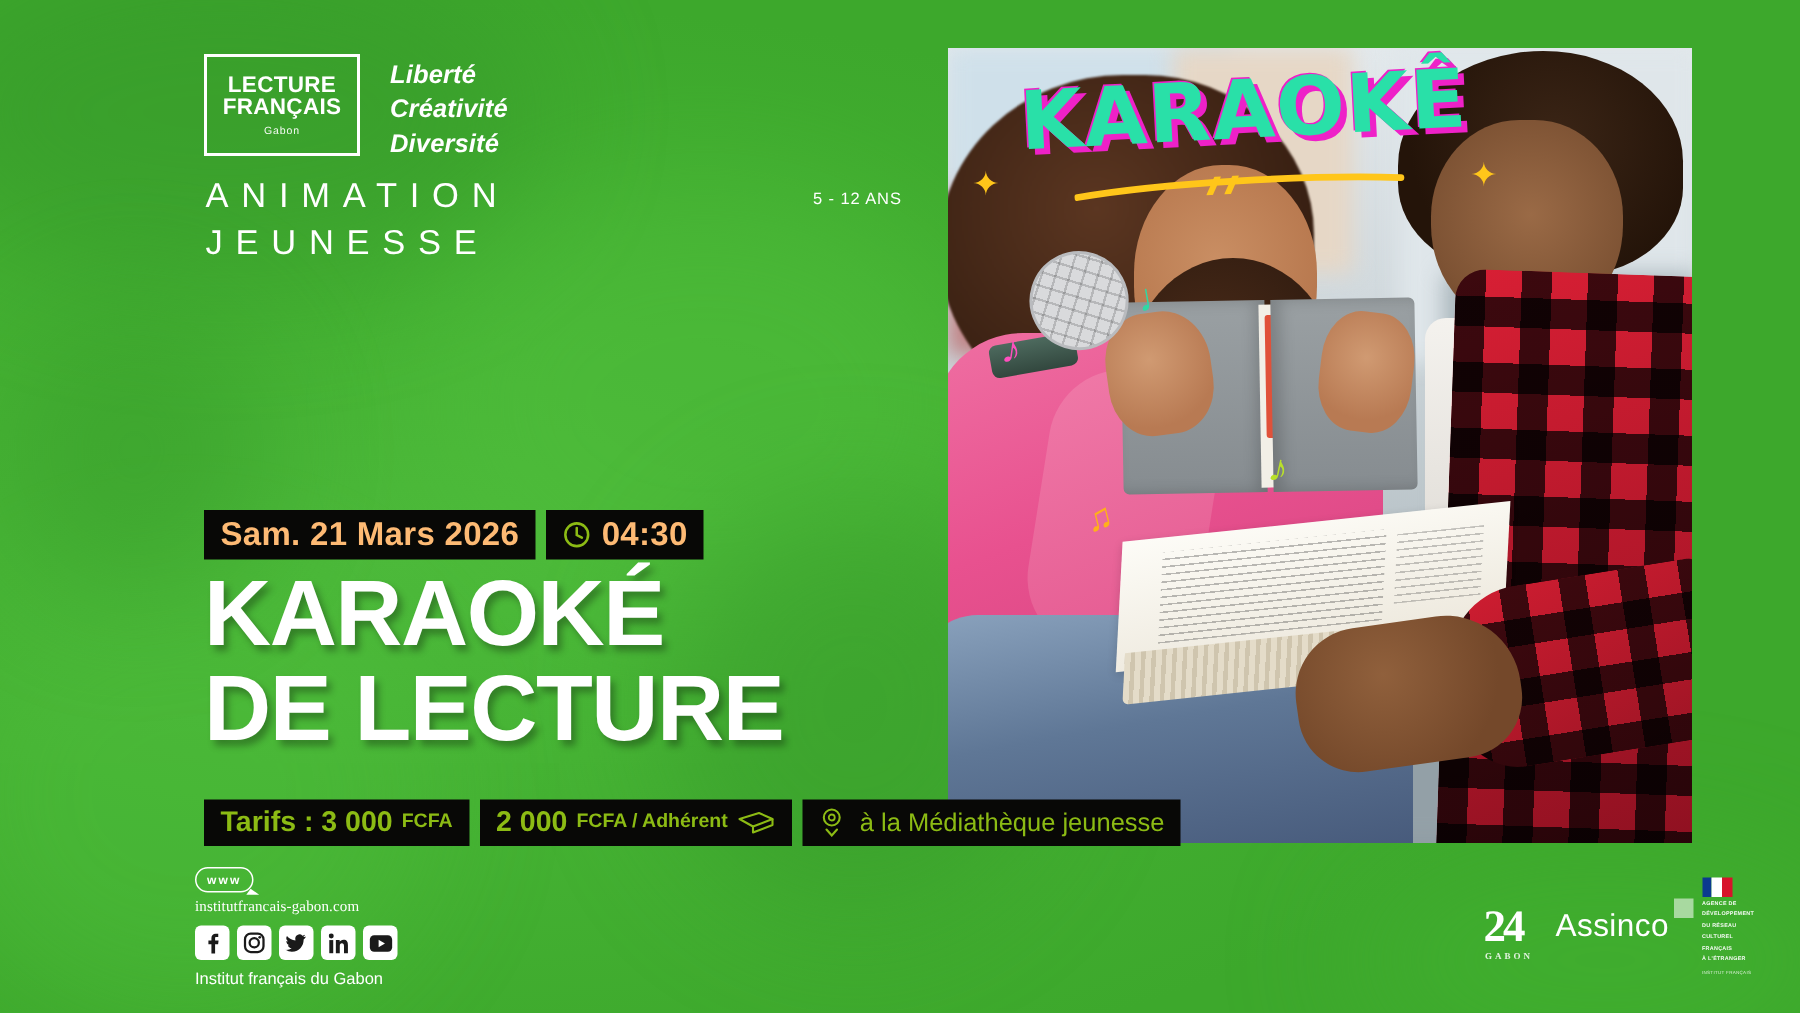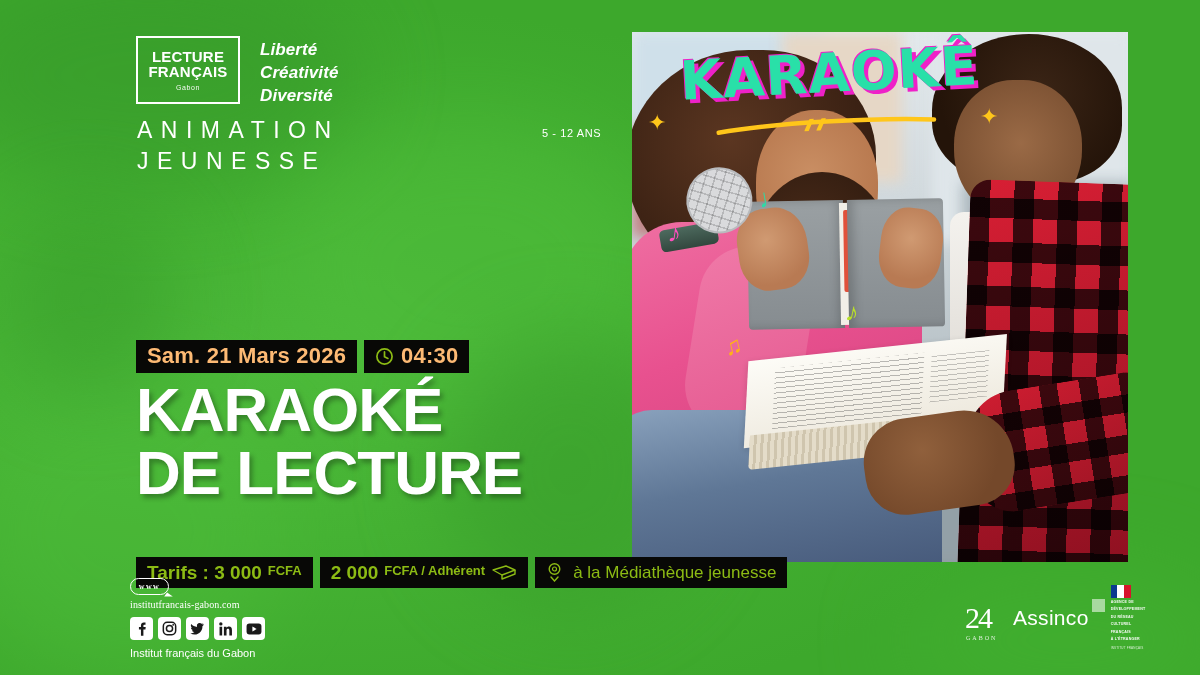--- a/index.html
+++ b/index.html
@@ -213,48 +213,48 @@
     font-size:62px;line-height:1.02;letter-spacing:-1px;
     text-shadow:3px 4px 5px rgba(0,0,0,.30);
     font-family:"Liberation Sans",sans-serif;
   }
   .title div{white-space:nowrap;}
 
   
   .info-row{position:absolute;left:136px;top:533px;display:flex;gap:7px;align-items:stretch;}
   .ibadge{
     background:#080806;display:flex;align-items:center;gap:6px;
-    padding:5px 11px 6px;box-sizing:border-box;margin-top:24px;
+    padding:5px 11px 6px;box-sizing:border-box;
   }
   .ibadge .big{color:#8cbb14;font-size:19px;font-weight:700;line-height:1;}
   .ibadge .sup{color:#8cbb14;font-size:13px;font-weight:700;line-height:1;align-self:flex-start;margin-top:2px;}
   .ibadge .plain{color:#8cbb14;font-size:17px;font-weight:400;line-height:1;}
   .tick-ic{width:26px;height:17px;}
   .pin-ic{width:17px;height:20px;margin-right:4px;}
 
   
   .footer{position:absolute;left:130px;top:578px;}
   .www{
     width:37px;height:15px;border:1.6px solid #fff;border-radius:9px;
     display:flex;align-items:center;justify-content:center;position:relative;
   }
-  .www b{color:#fff;font-size:8px;letter-spacing:1.4px;font-weight:700;font-family:Liberation Serif, serif;}
+  .www b{color:#fff;font-size:8px;letter-spacing:1.4px;font-weight:700;}
   .cursor{position:absolute;right:-4px;bottom:-5px;width:0;height:0;
     border-left:7px solid #fff;border-bottom:5px solid transparent;border-top:0;
     transform:rotate(35deg);}
   .site{color:#fff;font-size:10px;margin-top:4px;letter-spacing:.1px;font-family:Liberation Serif, serif;}
   .socials{display:flex;gap:5px;margin-top:7px;}
   .sico{width:23px;height:23px;background:#fff;border-radius:4px;
     display:flex;align-items:center;justify-content:center;}
   .fbname{color:#fff;font-size:11px;margin-top:7px;}
 
   
   .sponsors{position:absolute;left:965px;top:585px;display:flex;align-items:center;gap:22px;}
-  .sp24{color:#fff;font-size:30px;font-weight:400;line-height:1;letter-spacing:-2px;
-    font-family:"Liberation Serif",serif;position:relative;}
+  .sp24{color:#fff;font-size:30px;font-weight:700;line-height:1;letter-spacing:-2px;
+    font-family:"Liberation Serif",serif;position:relative;margin-left:24px;}
   .sp24 small{position:absolute;left:1px;bottom:-8px;font-size:6px;letter-spacing:2px;opacity:.85;}
   .spassinco{color:#fff;font-size:21px;font-weight:400;letter-spacing:.3px;position:relative;}
   .spassinco i{position:absolute;right:-16px;top:-7px;width:13px;height:13px;
     background:rgba(255,255,255,.55);display:block;}
   .spfr{display:flex;flex-direction:column;gap:2px;}
   .flag{width:20px;height:13px;display:flex;}
   .flag i{flex:1;height:100%;display:block;}
   .spfr p{margin:0;color:#fff;font-size:3.6px;line-height:1.5;letter-spacing:.2px;
     text-transform:uppercase;font-weight:700;opacity:.95;}
   .spfr p.sm{font-size:3px;opacity:.8;font-weight:400;margin-top:2px;}

